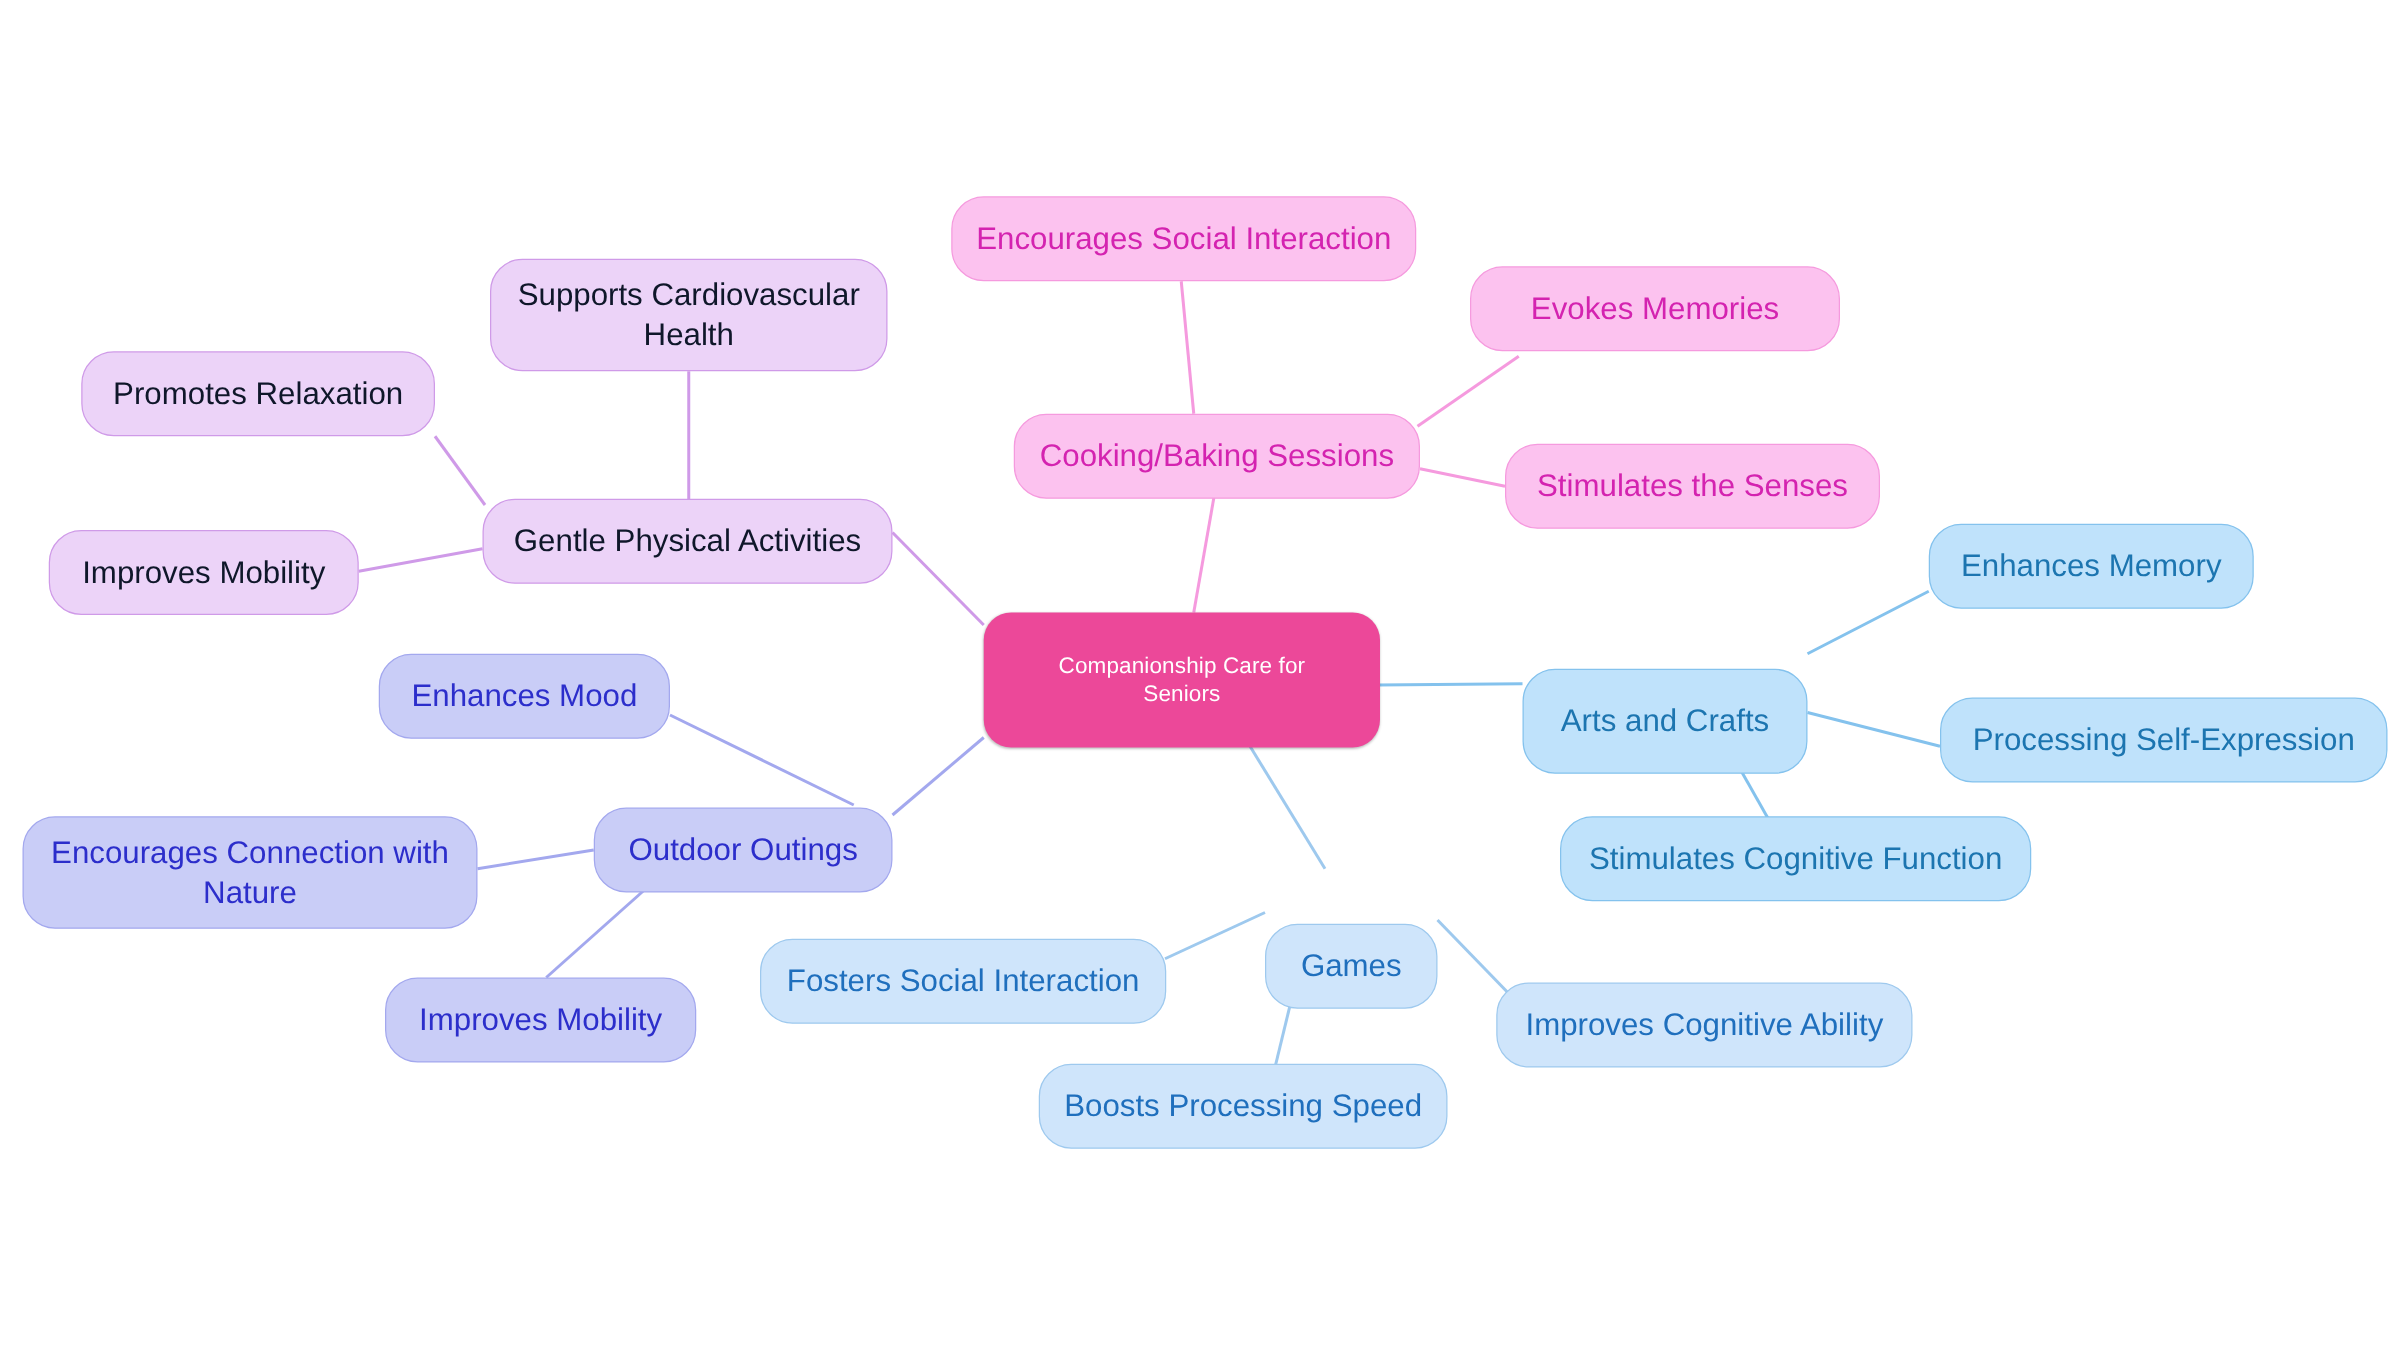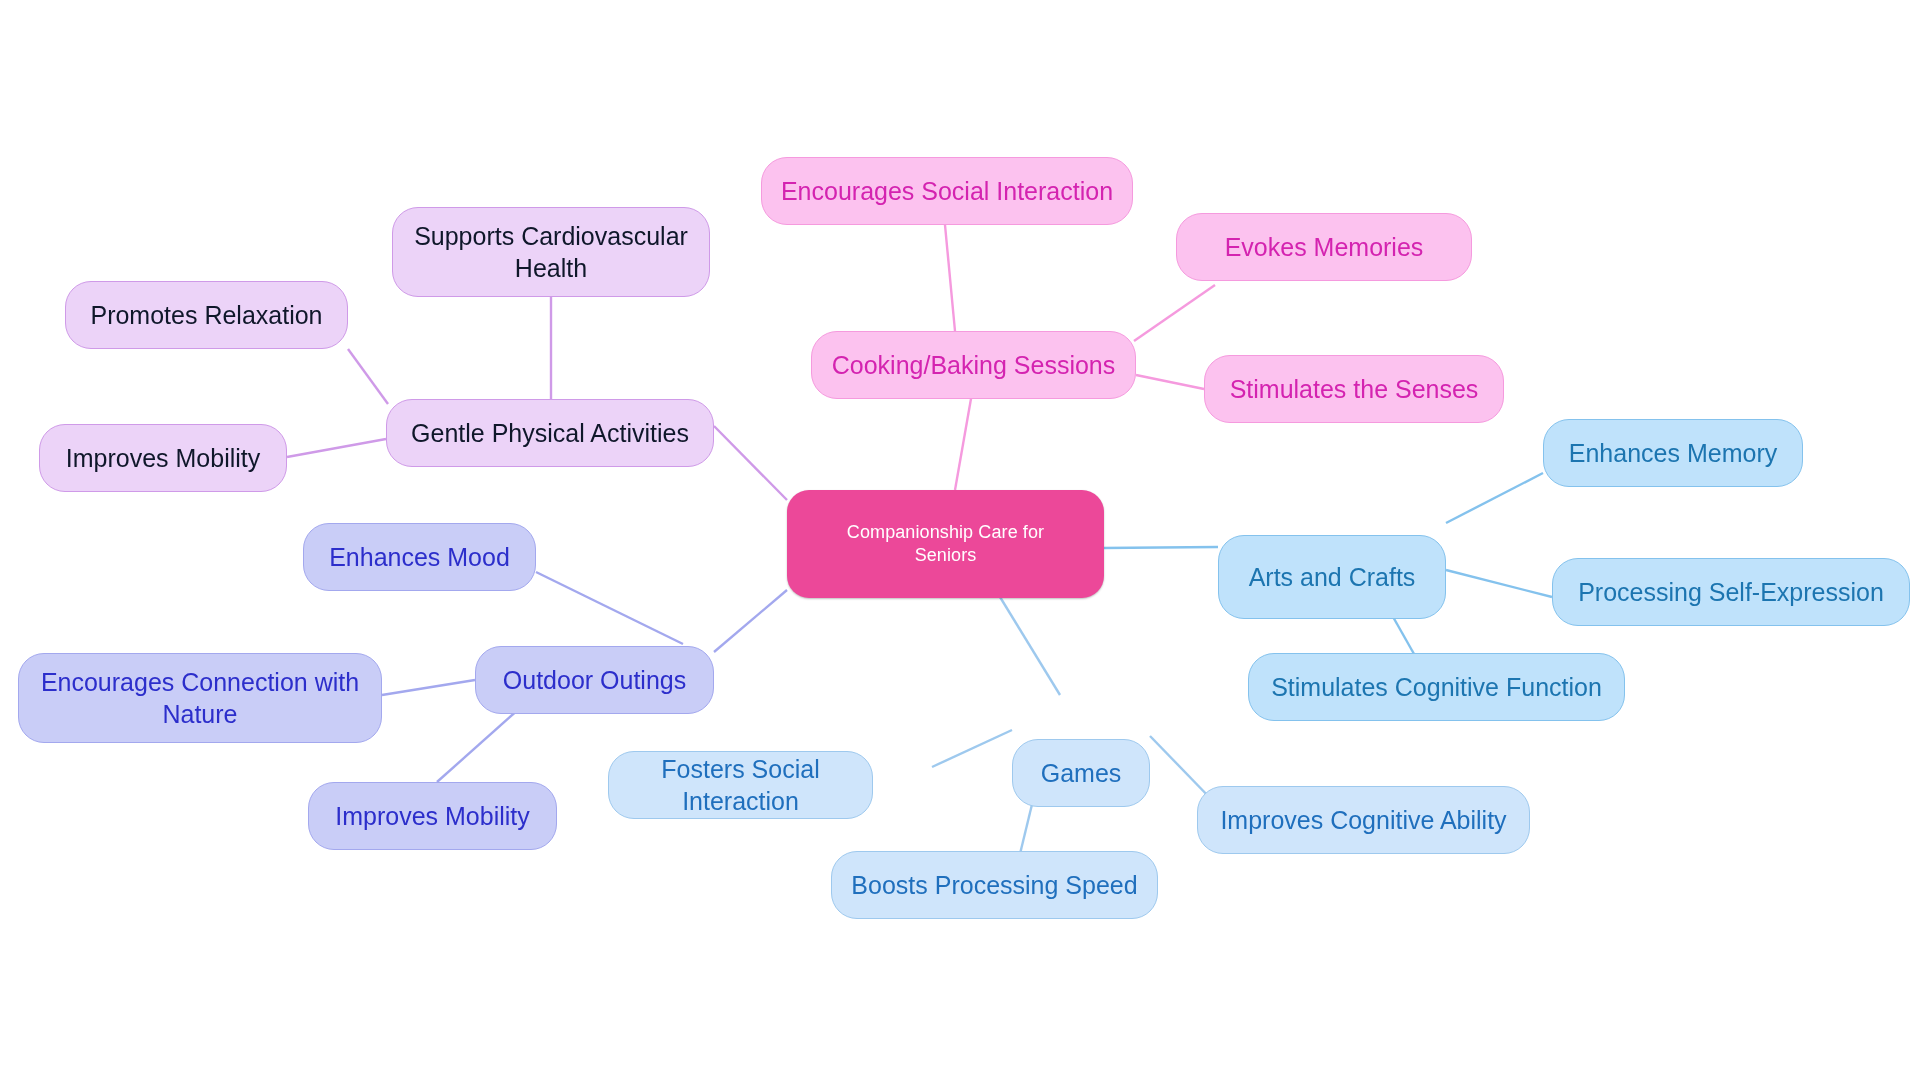--- a/index.html
+++ b/index.html
@@ -168,21 +168,21 @@
   <div class="node node-skyA" style="left:1552px; top:558px; width:358px; height:68px;">
     <span>Processing Self-Expression</span>
   </div>
   <div class="node node-skyA" style="left:1248px; top:653px; width:377px; height:68px;">
     <span>Stimulates Cognitive Function</span>
   </div>
 
   <div class="node node-skyB" style="left:1012px; top:691px; width:138px; height:68px;margin-top:48px;">
     <span>Games</span>
   </div>
-  <div class="node node-skyB" style="left:608px; top:751px; width:265px; height:68px;">
+  <div class="node node-skyB" style="left:608px; top:751px; width:325px; height:68px;">
     <span>Fosters Social Interaction</span>
   </div>
   <div class="node node-skyB" style="left:1197px; top:786px; width:333px; height:68px;">
     <span>Improves Cognitive Ability</span>
   </div>
   <div class="node node-skyB" style="left:831px; top:851px; width:327px; height:68px;">
     <span>Boosts Processing Speed</span>
   </div>
 
   <div class="node node-peri" style="left:475px; top:646px; width:239px; height:68px;">

